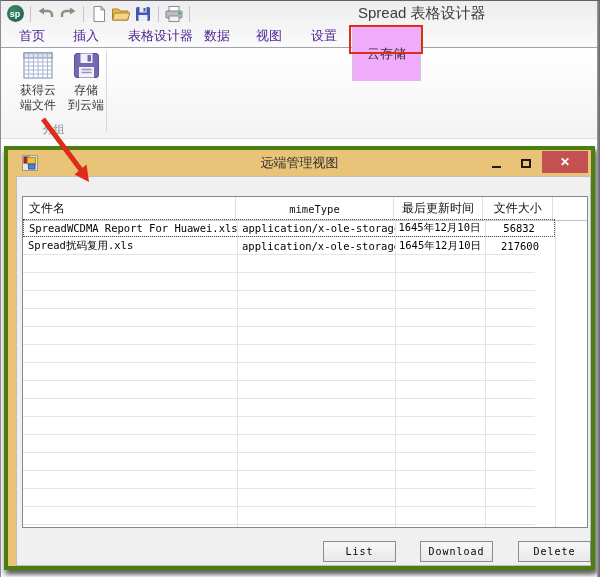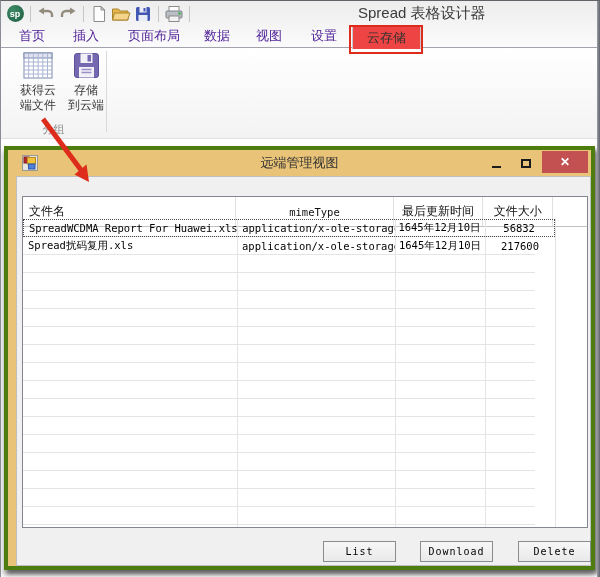--- a/index.html
+++ b/index.html
@@ -14,22 +14,22 @@
   .tabline{position:absolute;left:0;top:46px;width:600px;height:1px;background:#a2a2ac;z-index:2;}
   .app-title{position:absolute;left:357px;top:3px;font-size:15px;color:#3c3c3c;white-space:nowrap;}
   
   .qat{position:absolute;left:3px;top:2px;height:21px;display:flex;align-items:center;}
   .qat .sep{width:1px;height:16px;background:#c6c6c6;margin:0 4px;}
   .qat .qbtn{width:22px;height:20px;display:flex;align-items:center;justify-content:center;}
   .sp-badge{width:17px;height:17px;border-radius:50%;background:radial-gradient(circle at 35% 30%,#3c8a66,#1d5c41);
     color:#fff;font-size:9px;font-weight:bold;display:flex;align-items:center;justify-content:center;}
   
   .tab{position:absolute;top:26px;height:20px;font-size:13px;color:#4c1d95;white-space:nowrap;z-index:3;cursor:default;}
-  .tab.selected{background:#ef4444;border:1px solid #c9c9c9;border-bottom:none;
-    top:25px;height:22px;line-height:22px;padding:0 14px;z-index:4;color:#333;}
+  .tab.selected{background:#f0abfc;border:1px solid #c9c9c9;border-bottom:none;
+    top:25px;height:22px;line-height:22px;padding:16px 14px;z-index:4;color:#333;}
   .annot-rect{position:absolute;left:348px;top:24px;width:70px;height:25px;
     border:2px solid var(--annotation-red,#dd2c1c);z-index:50;pointer-events:none;}
   
   .ribbon{position:absolute;left:0;top:47px;width:600px;height:90px;
     background:linear-gradient(to bottom,#ffffff,#f3f3f4);border-bottom:1px solid #e0e0e0;}
   .group-divider{position:absolute;left:105px;top:3px;width:1px;height:81px;background:#d9d9d9;}
   .group-label{position:absolute;left:0;top:74px;width:105px;text-align:center;
     font-size:11px;color:#8a8a8a;}
   .rbtn{position:absolute;top:4px;width:48px;height:70px;display:flex;flex-direction:column;
     align-items:center;text-align:center;}
@@ -52,21 +52,21 @@
   .dlg-max i{display:block;width:10px;height:9px;border:2px solid #1c1c1c;box-sizing:border-box;}
   .dlg-close{position:absolute;right:3px;top:1px;width:46px;height:22px;
     background:var(--close-red,#c35151);color:#fff;font-size:12px;font-weight:bold;
     display:flex;align-items:center;justify-content:center;}
   .dlg-client{position:absolute;left:8px;top:26px;width:575px;height:390px;
     background:var(--form-bg,#f0f0f0);border:1px solid #bebebe;box-sizing:border-box;}
   
   .listview{position:absolute;left:14px;top:46px;width:566px;height:332px;
     background:#fff;border:1px solid #828790;box-sizing:border-box;
     font-family:"DejaVu Sans Mono","Liberation Mono",monospace;}
-  .lv-header{position:absolute;left:0;top:0;width:100%;height:30px;
+  .lv-header{position:absolute;left:0;top:0;width:100%;height:24px;
     border-bottom:1px solid #c2c2c2;background:#fff;display:flex;box-sizing:border-box;}
   .lv-h{height:100%;border-right:1px solid #e0e0e0;box-sizing:border-box;
     font-size:12px;color:#111;display:flex;align-items:center;justify-content:center;}
   .lv-h.first{justify-content:flex-start;padding-left:6px;}
   .lv-h.mono{font-size:10.5px;}
   .lv-body{position:absolute;left:0;top:22px;width:512px;height:308px;
     background:repeating-linear-gradient(to bottom,transparent 0 17px,#e4e4e4 17px 18px);}
   .vline{position:absolute;top:0;width:1px;height:100%;background:#e4e4e4;}
   .lv-row{position:absolute;left:0;width:532px;height:18px;display:flex;box-sizing:border-box;}
   .lv-row.focused{border:1px dotted #4a4a4a;}
@@ -134,21 +134,21 @@
         <rect x="2" y="6" width="16" height="7" rx="1" fill="#b9bfc4" stroke="#7c8288"></rect>
         <rect x="5" y="11" width="10" height="5.5" fill="#f2f2f2" stroke="#8c8c8c"></rect>
         <circle cx="15.5" cy="8.5" r="1.3" fill="#3fae49"></circle>
       </svg>
     </div>
     <div class="sep"></div>
   </div>
 
   <div class="tab" style="left:18px">首页</div>
   <div class="tab" style="left:72px">插入</div>
-  <div class="tab" style="left:127px">页面布局</div>
+  <div class="tab" style="left:127px">表格设计器</div>
   <div class="tab" style="left:203px">数据</div>
   <div class="tab" style="left:255px">视图</div>
   <div class="tab" style="left:310px">设置</div>
   <div class="tab selected" style="left:351px">云存储</div>
   <div class="annot-rect"></div>
 
   <div class="ribbon">
     <div class="rbtn" style="left:13px">
       <svg width="30" height="27" viewBox="0 0 30 27">
         <rect x="1" y="1" width="28" height="25" fill="#fff" stroke="#7d8bb0"></rect>

